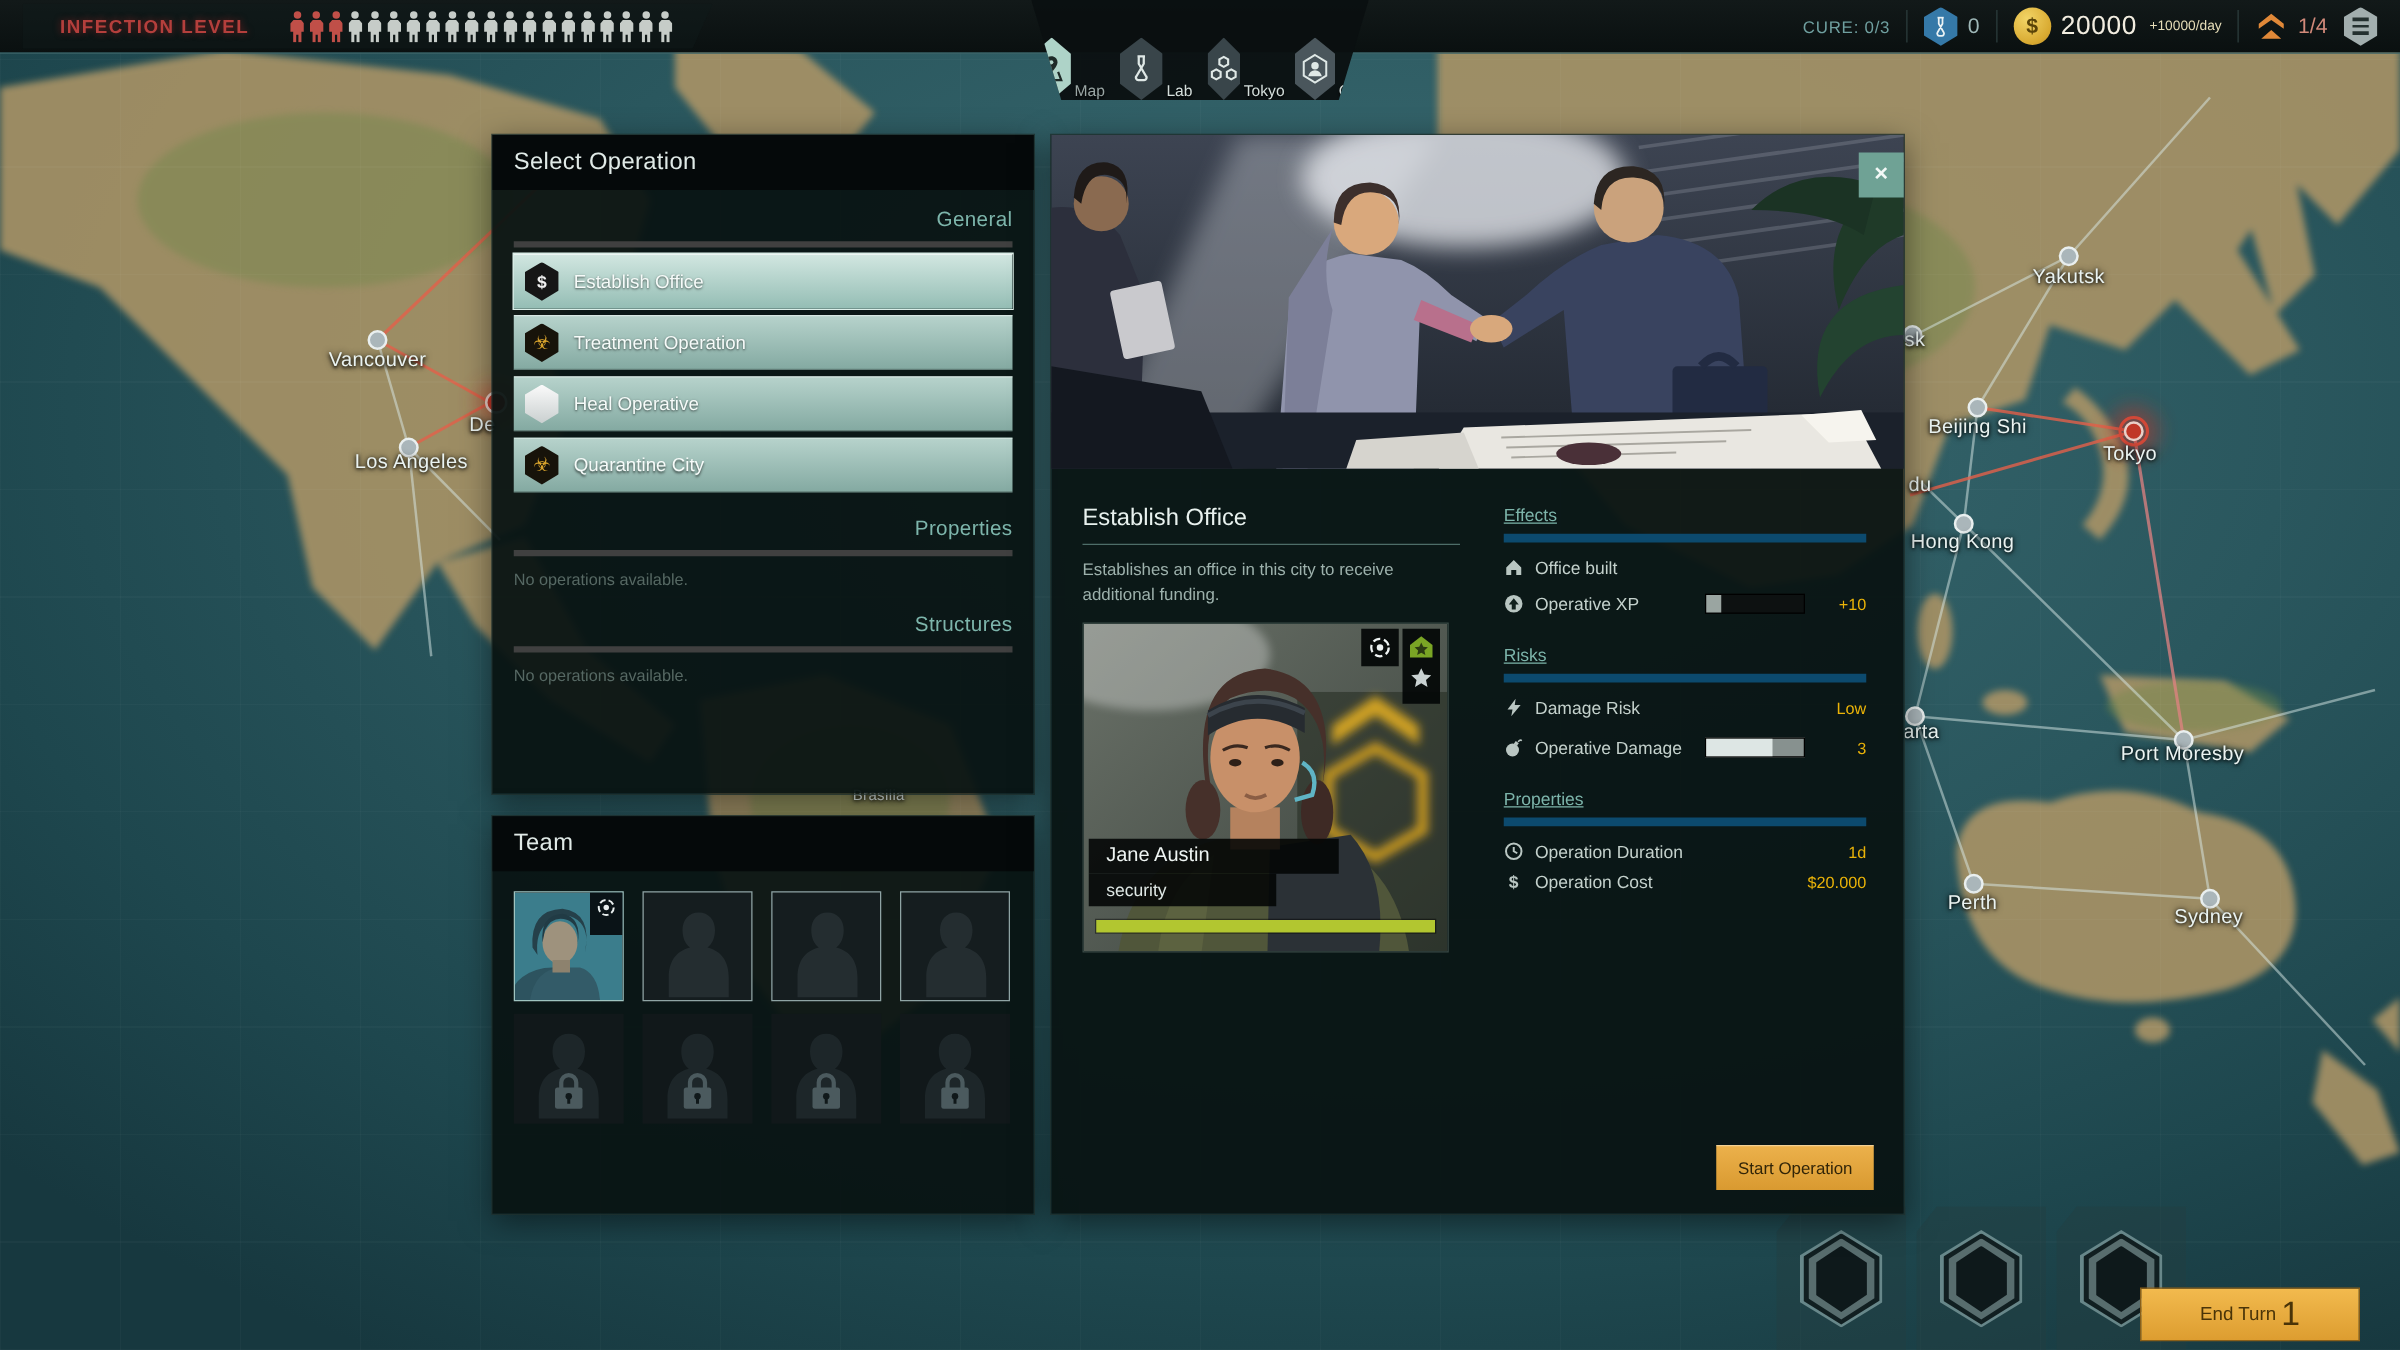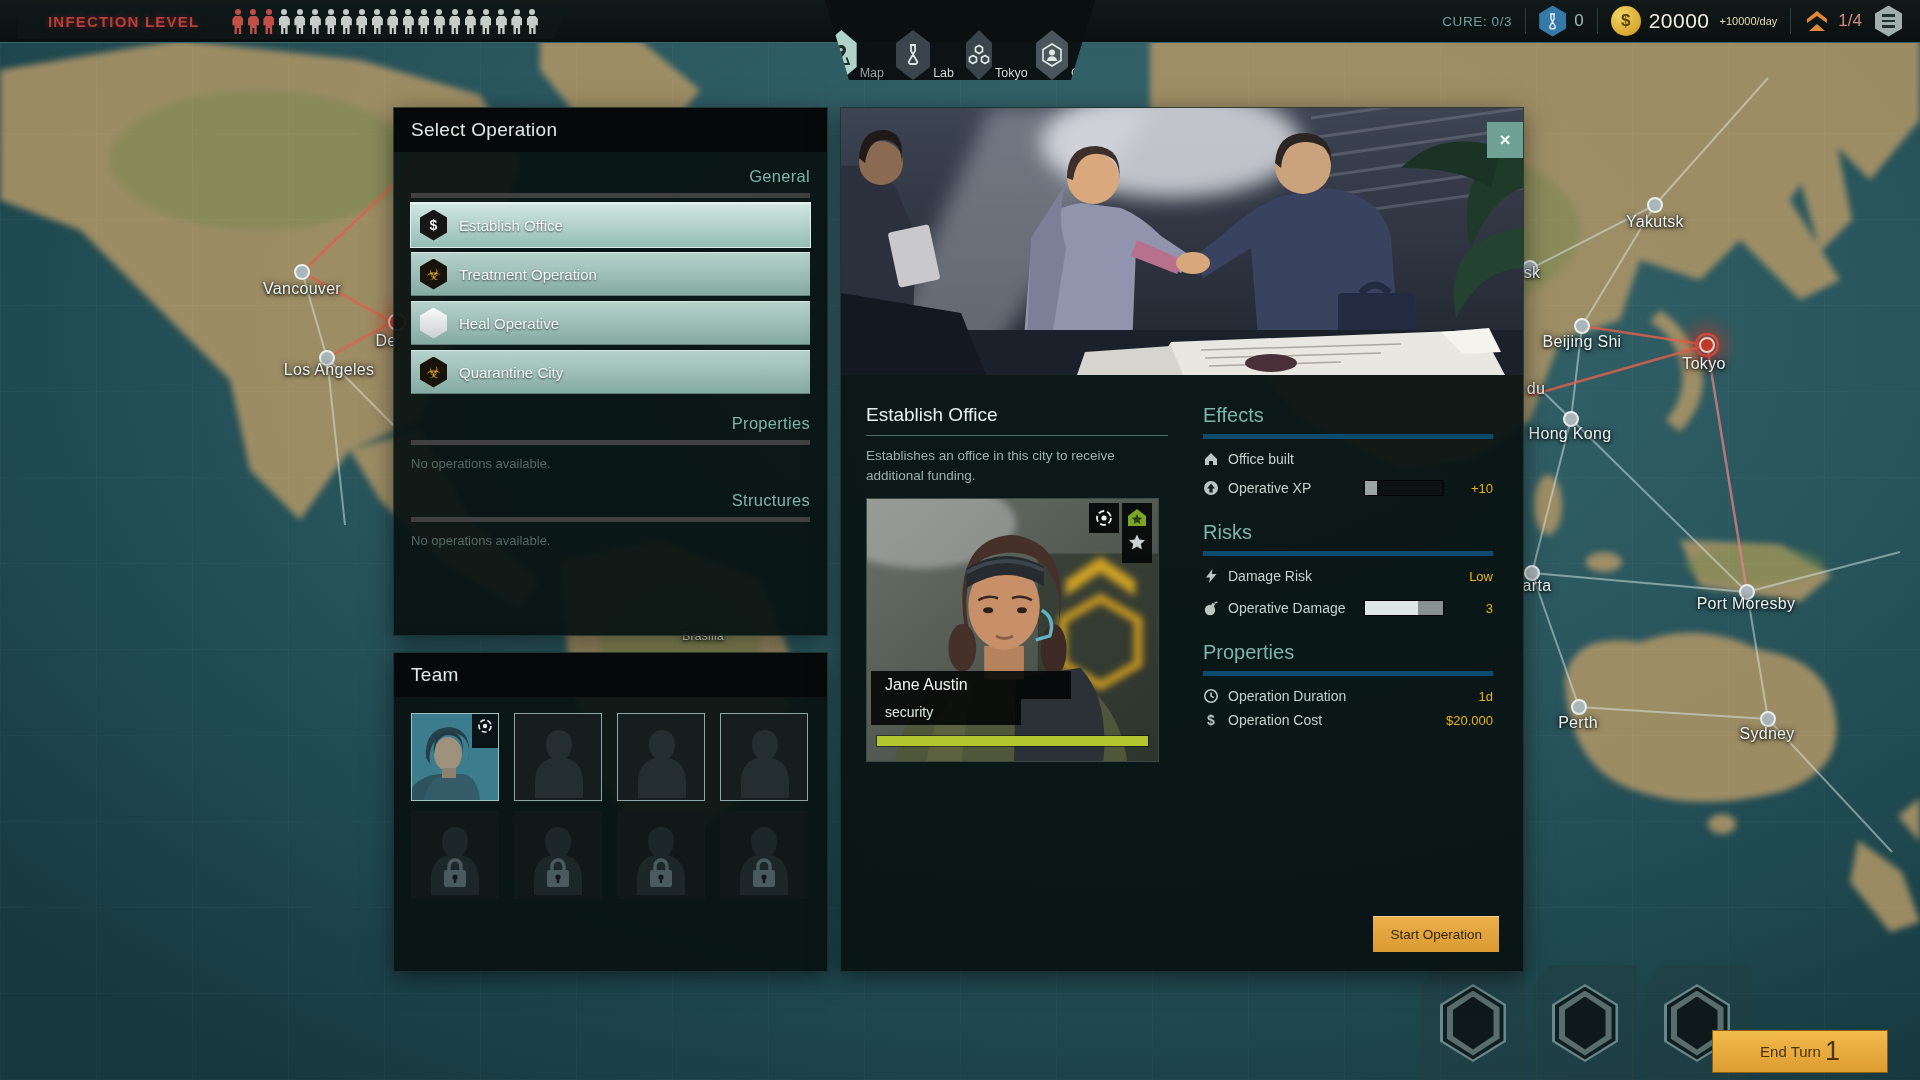--- a/index.html
+++ b/index.html
@@ -94,21 +94,21 @@
 
   
   #detail-panel{left:841px;top:108px;width:682px;height:863px;}
   #scene{display:block;width:682px;height:267px;}
   #close-btn{position:absolute;right:0;top:14px;width:36px;height:36px;background:#6fa295;border:none;cursor:pointer;
     color:#f2f8f6;font-size:19px;font-weight:bold;line-height:36px;text-align:center;padding:0;}
   #d-left{position:absolute;left:25px;top:296px;width:302px;}
   #d-right{position:absolute;left:362px;top:296px;width:290px;}
   .d-title{color:#e8f1ee;font-size:19px;padding-bottom:9px;border-bottom:1px solid #4e6d68;}
   #d-desc{margin-top:10px;color:#9db1ac;font-size:13.5px;line-height:1.45;width:270px;}
-  .d-sec{color:#7db5ab;font-size:20px;padding-bottom:7px;border-bottom:5px solid #0c4a6e;}
+  .d-sec{color:#7db5ab;font-size:14px;padding-bottom:7px;border-bottom:7px solid #0c4a6e;text-decoration:underline;}
   .drow{display:flex;align-items:center;gap:9px;margin-top:11px;min-height:18px;}
   .dicon{width:16px;height:16px;flex:0 0 16px;}
   .dlabel{color:#c4d1cc;font-size:14px;flex:1;}
   .dval{color:#eab308;font-size:13px;text-align:right;min-width:40px;}
   .bar{width:78px;height:14px;background:#0d1111;border:1px solid #000;flex:0 0 78px;}
   .bar .fill{height:100%;background:#9aa5a1;}
   .bar.dmg{background:#87918f;}
   .bar.dmg .fill{background:#dde6e4;}
   .gap-sec{margin-top:24px;}
 

